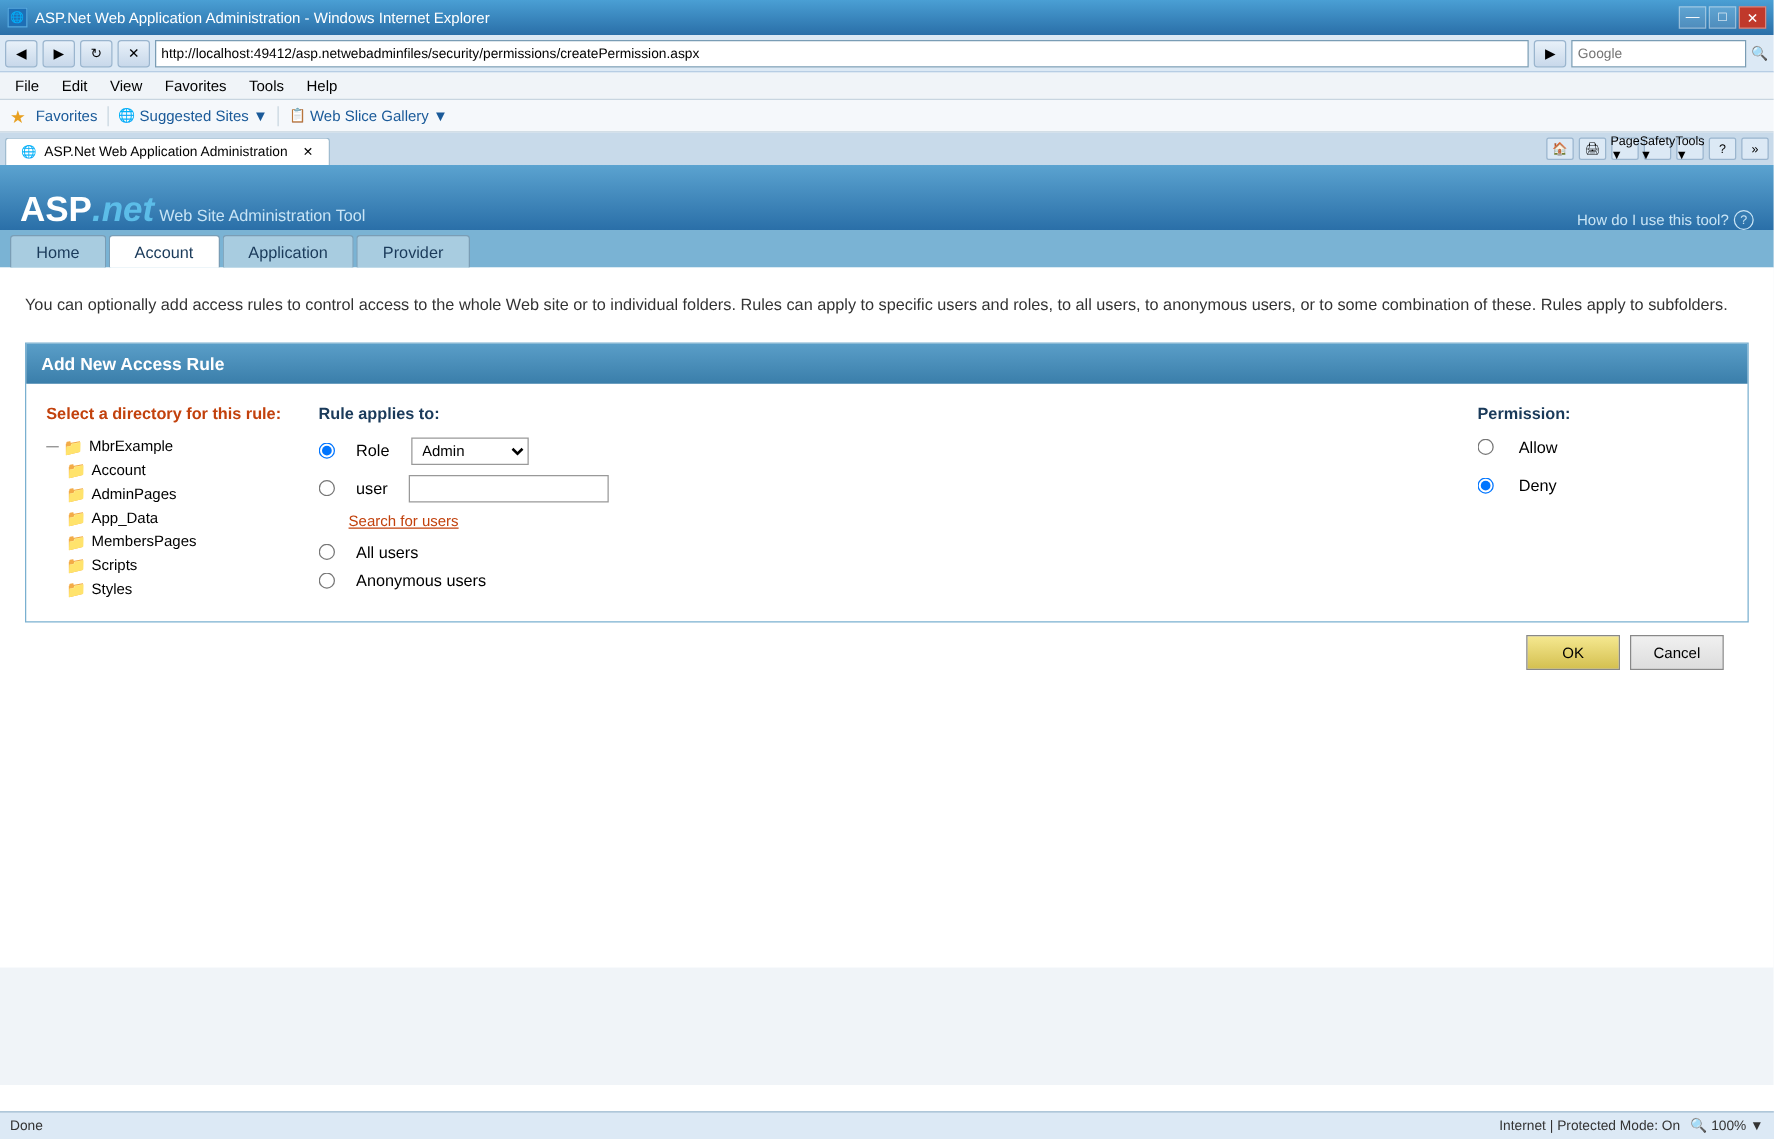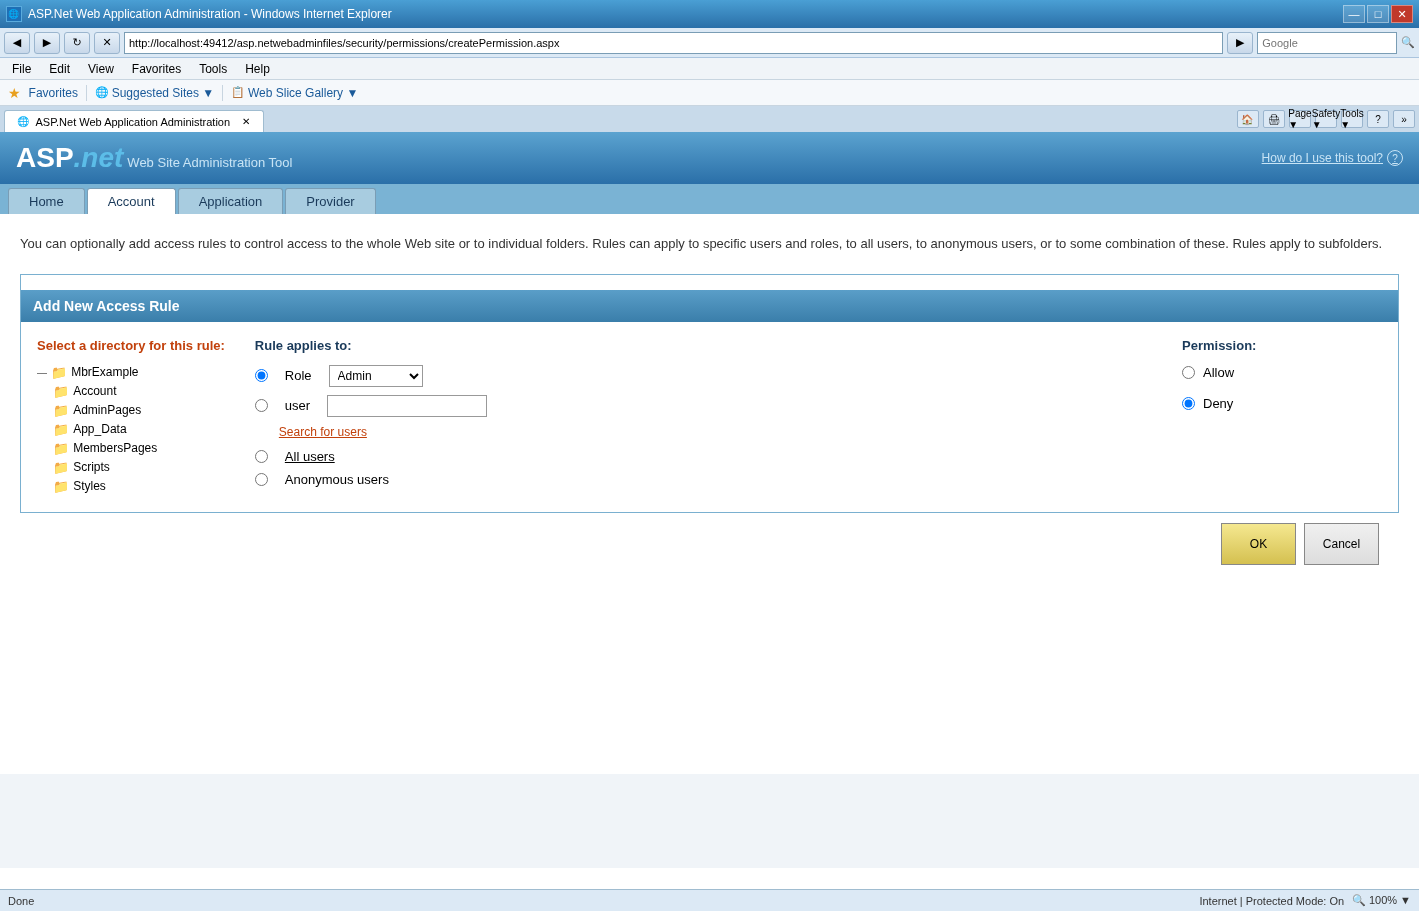--- a/index.html
+++ b/index.html
@@ -80,28 +80,28 @@
     .main-content {
       background: #f0f4f8;
       min-height: calc(911px - 175px);
     }
 
     
     .asp-header {
       background: linear-gradient(to bottom, #5ba3d0, #2a6fa8);
       height: 52px;
       display: flex;
-      align-items: center;
+      align-items: flex-end;
       justify-content: space-between;
       padding: 0 16px;
     }
     .asp-logo { display: flex; align-items: center; }
     .asp-logo-text { font-size: 28px; font-weight: bold; color: white; font-family: Arial, sans-serif; }
     .asp-logo-sub { font-size: 13px; color: #c8e4f5; margin-left: 4px; align-self: flex-end; margin-bottom: 4px; }
-    .asp-header-link { color: #c8e4f5; font-size: 12px; text-decoration: underline; cursor: pointer; display: flex; align-items: center; gap: 4px; }
+    .asp-header-link { color: #c8e4f5; font-size: 12px; cursor: pointer; display: flex; align-items: center; gap: 4px; }
 
     
     .nav-tabs {
       background: #7ab3d4;
       height: 30px;
       display: flex;
       align-items: flex-end;
       padding: 0 8px;
       gap: 2px;
     }
@@ -112,21 +112,21 @@
     .content-area {
       background: white;
       margin: 0;
       padding: 20px 20px 20px 20px;
       min-height: 560px;
     }
     .intro-text { font-size: 13px; line-height: 1.5; color: #333; margin-bottom: 20px; }
 
     
     .access-rule-box { border: 1px solid #7ab0d0; }
-    .access-rule-header { background: linear-gradient(to bottom, #5a9ec8, #3a7eaa); padding: 8px 12px; color: white; font-size: 14px; font-weight: bold; margin-top: 15px; }
+    .access-rule-header { background: linear-gradient(to bottom, #5a9ec8, #3a7eaa); padding: 8px 12px; color: white; font-size: 14px; font-weight: bold; }
     .access-rule-body { padding: 16px; display: flex; gap: 30px; }
 
     
     .dir-section { min-width: 180px; }
     .dir-label { font-size: 13px; font-weight: bold; color: #c2410c; margin-bottom: 10px; }
     .dir-tree { font-size: 12px; }
     .dir-tree ul { list-style: none; padding-left: 16px; }
     .dir-tree .root-item { display: flex; align-items: center; gap: 4px; padding: 2px 0; }
     .dir-item { display: flex; align-items: center; gap: 4px; padding: 2px 0; cursor: pointer; }
     .folder-icon { color: #e8a020; font-size: 13px; }
@@ -137,25 +137,25 @@
     .rule-label { font-size: 13px; font-weight: bold; color: #1a3a5a; margin-bottom: 12px; }
     .radio-row { display: flex; align-items: center; gap: 17px; margin-bottom: 8px; }
     .radio-row label { font-size: 13px; }
     .role-select { height: 22px; font-size: 12px; border: 1px solid #999; padding: 0 4px; background: white; }
     .user-input { height: 22px; font-size: 12px; border: 1px solid #999; padding: 0 4px; width: 160px; }
     .search-link { color: #c2410c; font-size: 12px; text-decoration: underline; cursor: pointer; margin-left: 24px; display: block; margin-top: 2px; }
 
     
     .permission-section { min-width: 200px; }
     .perm-label { font-size: 13px; font-weight: bold; color: #1a3a5a; margin-bottom: 12px; }
-    .perm-radio-row { display: flex; align-items: center; gap: 8px; margin-bottom: 16px; }
+    .perm-radio-row { display: flex; align-items: center; gap: 20px; margin-bottom: 16px; }
     .perm-radio-row label { font-size: 13px; }
     .button-row { display: flex; justify-content: flex-end; gap: 8px; padding: 10px 20px; }
     .ok-btn, .cancel-btn {
-      height: 42px; min-width: 75px; font-size: 12px; border: 1px solid #888; cursor: pointer; padding: 0 16px;
+      height: 28px; min-width: 75px; font-size: 12px; border: 1px solid #888; cursor: pointer; padding: 0 16px;
     }
     .ok-btn { background: linear-gradient(to bottom, #f5e890, #d4c050); }
     .cancel-btn { background: linear-gradient(to bottom, #f0f0f0, #ddd); }
 
     
     .ie-status-bar {
       background: #dce9f5;
       height: 22px;
       display: flex;
       align-items: center;
@@ -316,21 +316,21 @@
               <option>Member</option>
               <option>Anonymous</option>
             </select>
           </div>
           <div class="radio-row">
             <input type="radio" name="ruleTarget" id="userRadio" style="">
             <label for="userRadio">user</label>
             <input type="text" class="user-input" style="">
           </div>
           <a class="search-link">Search for users</a>
-          <div style="margin-top:10px;text-decoration:underline;" class="radio-row">
+          <div style="margin-top:10px;" class="radio-row">
             <input type="radio" name="ruleTarget" id="allUsersRadio" style="">
             <label for="allUsersRadio">All users</label>
           </div>
           <div class="radio-row">
             <input type="radio" name="ruleTarget" id="anonRadio" style="">
             <label for="anonRadio">Anonymous users</label>
           </div>
         </div>
 
         <div class="permission-section">

